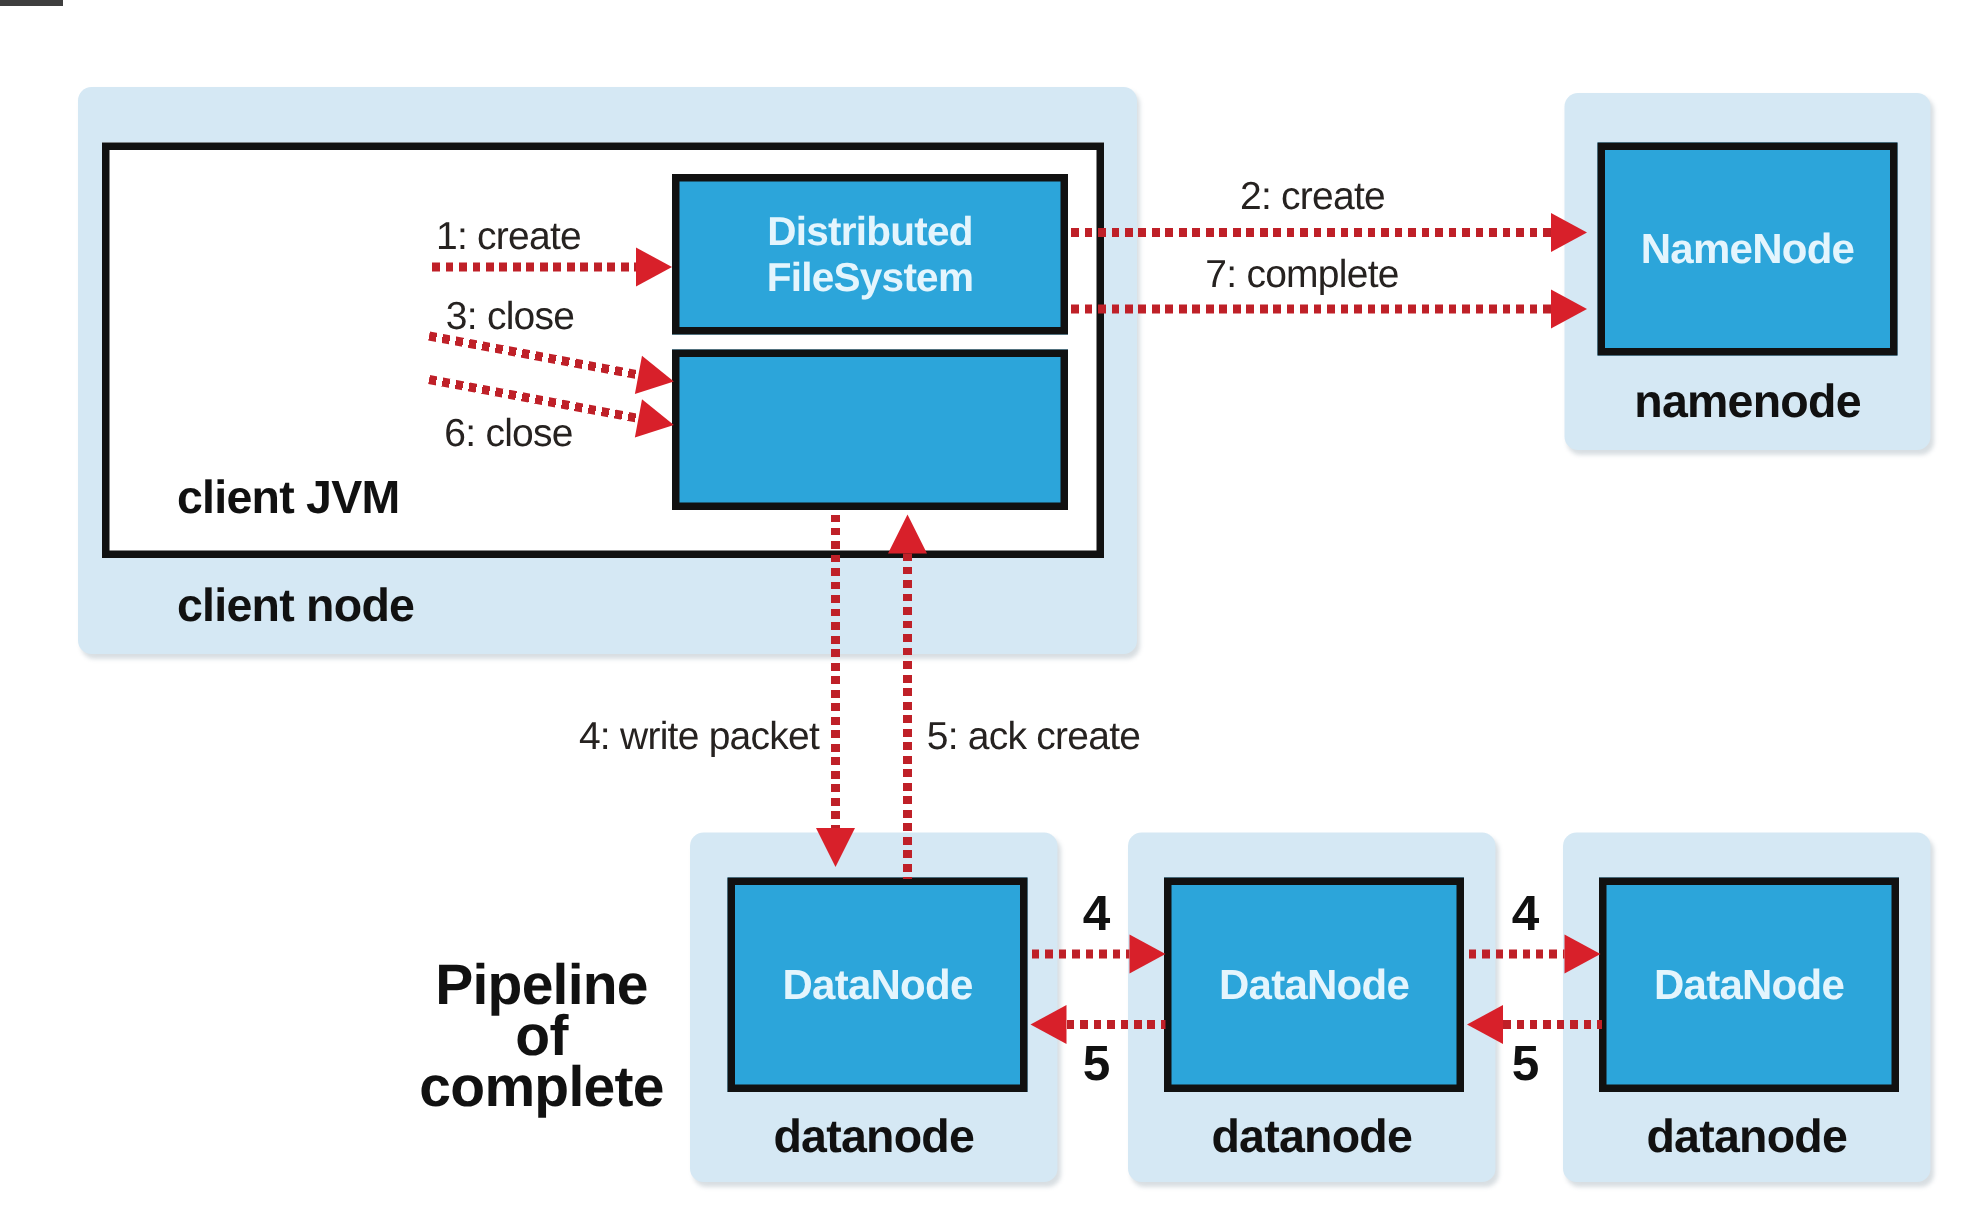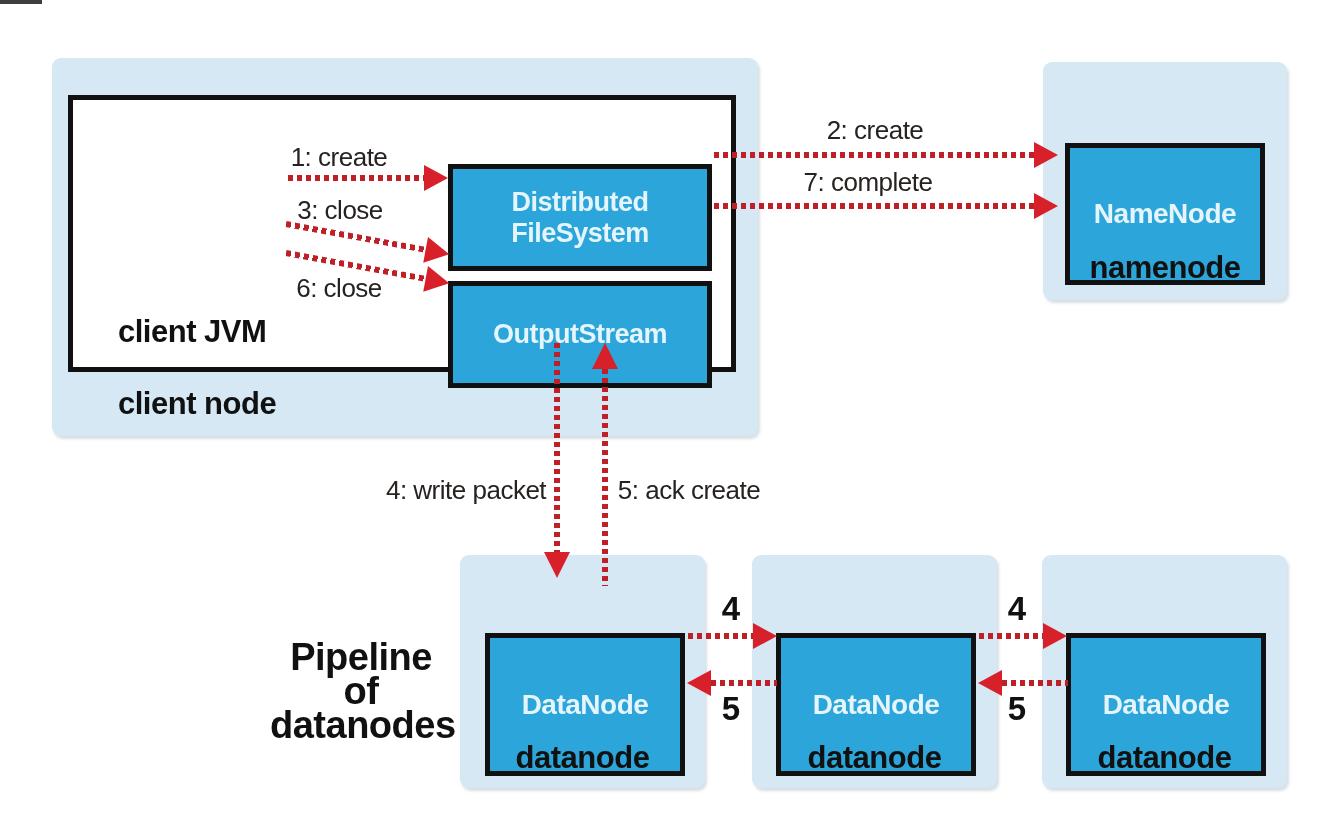--- a/index.html
+++ b/index.html
@@ -27,21 +27,21 @@
     box-shadow:2px 3px 3px rgba(125,145,160,.30);
   }
   
   .whitebox{background:#ffffff;border:5px solid var(--ink);}
   .node{
     border:5px solid var(--ink);
     background:var(--node-fill);
     display:flex;align-items:center;justify-content:center;
     text-align:center;
     color:var(--node-text);
-    font-weight:bold;font-size:27px;line-height:1.12;letter-spacing:-0.5px;margin-top:48px;
+    font-weight:bold;font-size:27px;line-height:1.12;letter-spacing:-0.5px;
   }
   .clientbox{
     border:5px solid var(--ink);
     background:var(--client-fill);
     display:flex;align-items:center;justify-content:center;
     text-align:center;color:#1a1208;
     font-weight:bold;font-size:30px;line-height:1.1;letter-spacing:-0.5px;
   }
   
   .caption{font-weight:bold;font-size:31px;color:var(--ink);letter-spacing:-0.5px;white-space:nowrap;}
@@ -83,36 +83,35 @@
 
   <div class="abs node" style="left:448px;top:116px;width:264px;height:107px;">
     <div>
       <div>Distributed</div>
       <div>FileSystem</div>
     </div>
   </div>
 
   <div class="abs node" style="left:448px;top:233px;width:264px;height:107px;">
     <div>
-      <div>OutputStream</div>
     </div>
   </div>
 
   <div class="abs caption" style="left:118px;top:314px;">client JVM</div>
   <div class="abs caption" style="left:118px;top:386px;">client node</div>
 
   <div class="abs group" style="left:1043px;top:62px;width:244px;height:238px;"></div>
   <div class="abs node" style="left:1065px;top:95px;width:200px;height:142px;font-size:28px;">
     <div>NameNode</div>
   </div>
   <div class="abs caption caption-c" style="left:1043px;top:250px;width:244px;">namenode</div>
 
   <div class="abs pipeline-label" style="left:270px;top:640px;width:182px;">
     <div>Pipeline of</div>
-    <div>datanodes</div>
+    <div>complete</div>
   </div>
 
   <div class="abs group" style="left:460px;top:555px;width:245px;height:233px;"></div>
   <div class="abs node" style="left:485px;top:585px;width:200px;height:143px;font-size:28px;">
     <div>DataNode</div>
   </div>
   <div class="abs caption caption-c" style="left:460px;top:740px;width:245px;">datanode</div>
 
   <div class="abs group" style="left:752px;top:555px;width:245px;height:233px;"></div>
   <div class="abs node" style="left:776px;top:585px;width:200px;height:143px;font-size:28px;">

